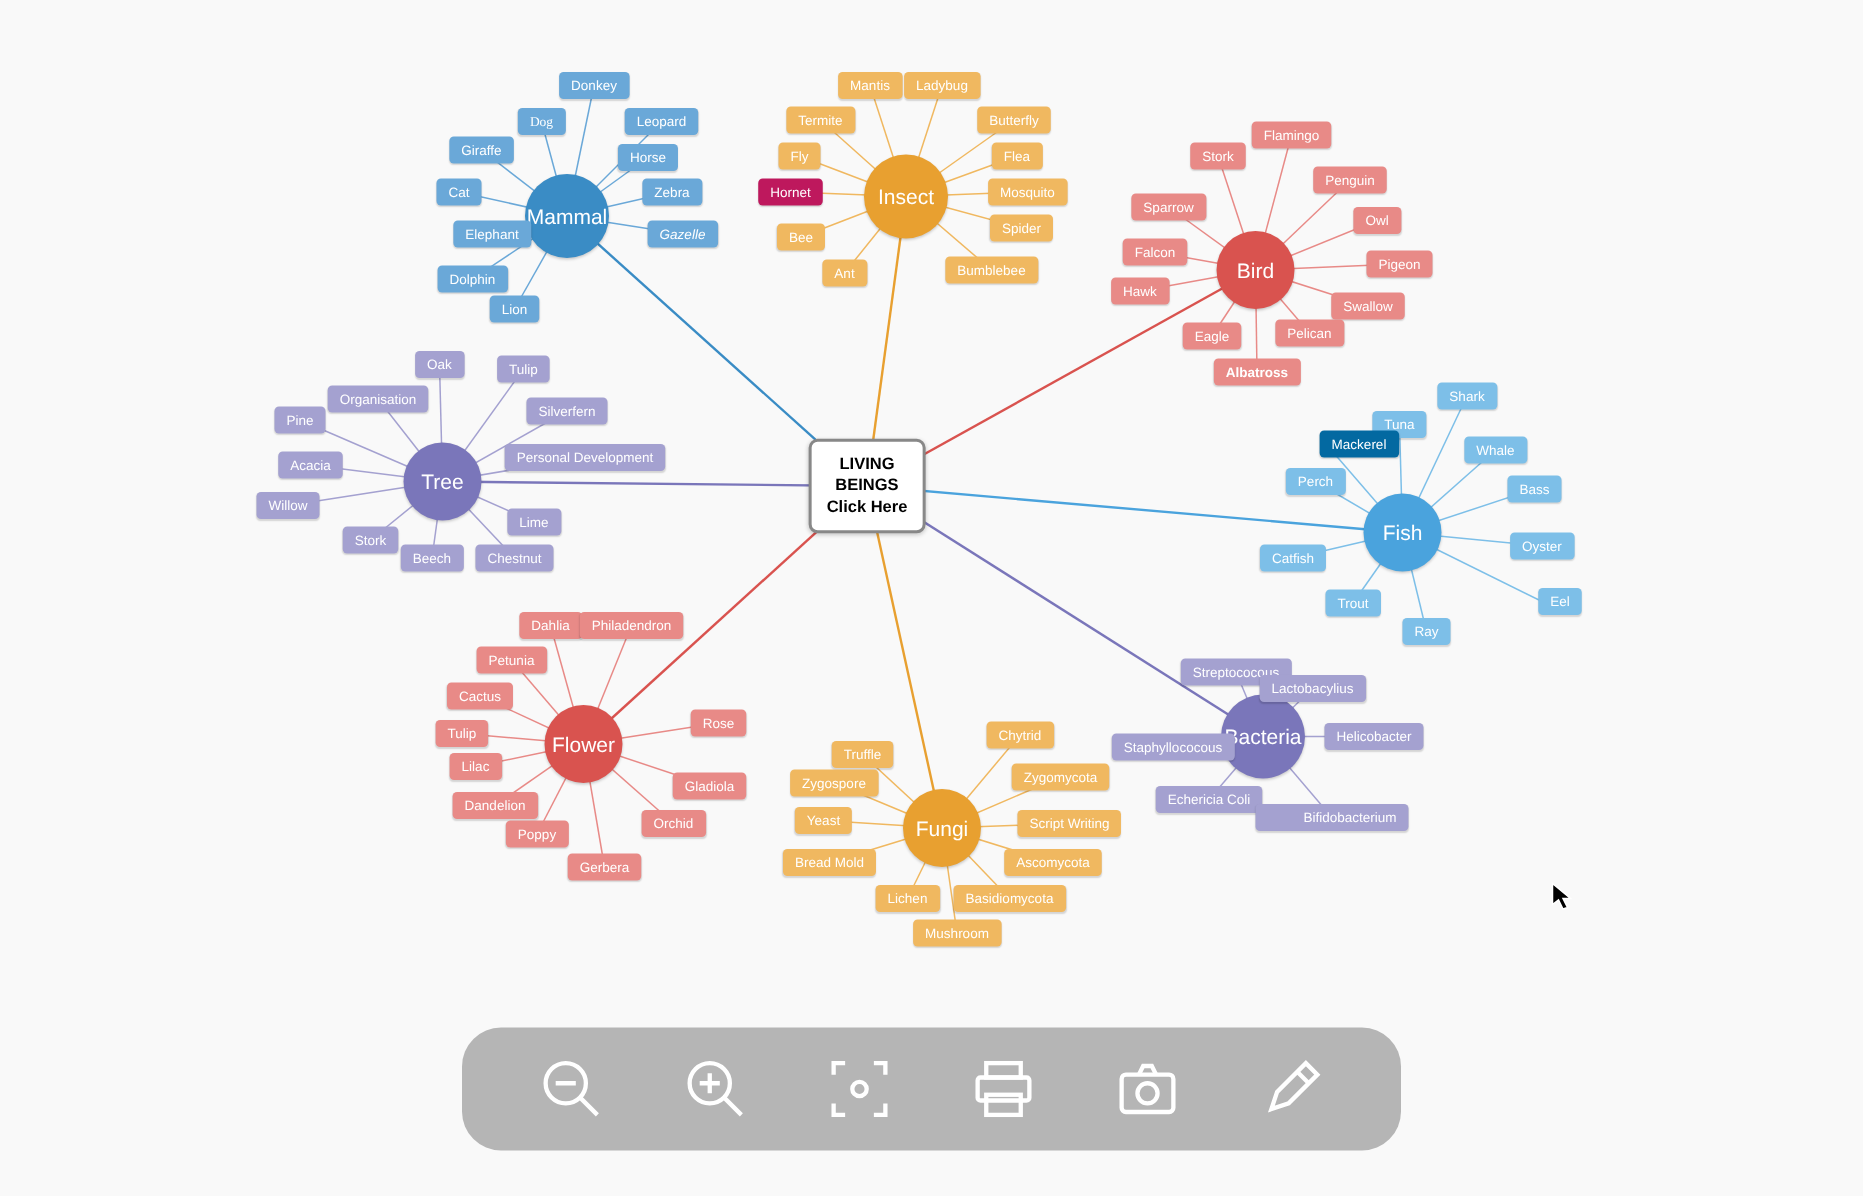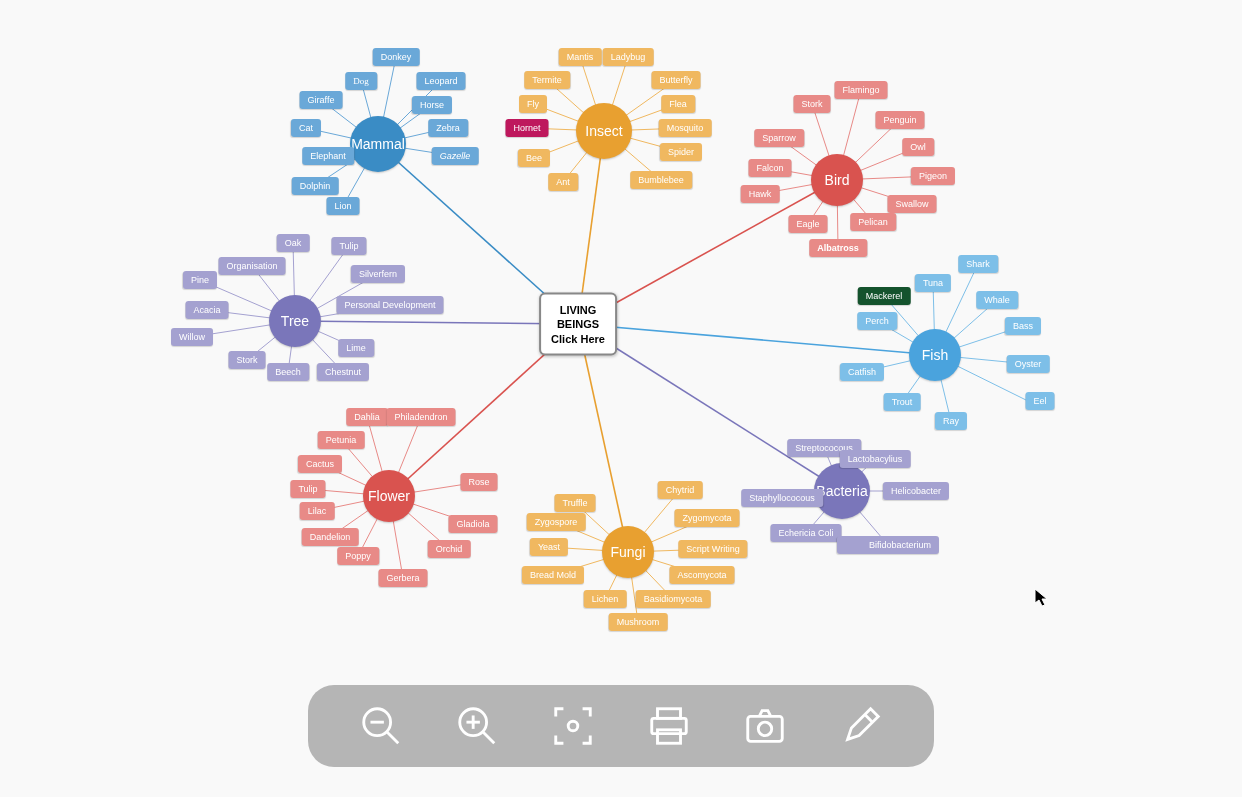--- a/index.html
+++ b/index.html
@@ -172,21 +172,21 @@
       <div class="leaf" style="left: 192px; top: 337px; background: rgb(164, 161, 208);"><span>Willow</span></div>
       <div class="leaf" style="left: 356px; top: 348px; background: rgb(164, 161, 208);"><span>Lime</span></div>
       <div class="leaf" style="left: 247px; top: 360px; background: rgb(164, 161, 208);"><span>Stork</span></div>
       <div class="leaf" style="left: 288px; top: 372px; background: rgb(164, 161, 208);"><span>Beech</span></div>
       <div class="leaf" style="left: 343px; top: 372px; background: rgb(164, 161, 208);"><span>Chestnut</span></div>
       <div class="hub" style="left: 909px; top: 329px; width: 52px; height: 52px; background: rgb(74, 163, 221);">
         <span>Fish</span>
       </div>
       <div class="leaf" style="left: 978px; top: 264px; background: rgb(125, 191, 232);"><span>Shark</span></div>
       <div class="leaf" style="left: 933px; top: 283px; background: rgb(125, 191, 232);"><span>Tuna</span></div>
-      <div class="leaf" style="left: 884px; top: 296px; background: #14532d;"><span>Mackerel</span></div>
+      <div class="leaf" style="left: 906px; top: 296px; background: #0369a1;"><span>Mackerel</span></div>
       <div class="leaf" style="left: 997px; top: 300px; background: rgb(125, 191, 232);"><span>Whale</span></div>
       <div class="leaf" style="left: 877px; top: 321px; background: rgb(125, 191, 232);"><span>Perch</span></div>
       <div class="leaf" style="left: 1023px; top: 326px; background: rgb(125, 191, 232);"><span>Bass</span></div>
       <div class="leaf" style="left: 862px; top: 372px; background: rgb(125, 191, 232);"><span>Catfish</span></div>
       <div class="leaf" style="left: 1028px; top: 364px; background: rgb(125, 191, 232);"><span>Oyster</span></div>
       <div class="leaf" style="left: 902px; top: 402px; background: rgb(125, 191, 232);"><span>Trout</span></div>
       <div class="leaf" style="left: 1028px; top: 401px; background: rgb(125, 191, 232); margin-left: 12px;"><span>Eel</span></div>
       <div class="leaf" style="left: 951px; top: 421px; background: rgb(125, 191, 232);"><span>Ray</span></div>
       <div class="hub" style="left: 363px; top: 470px; width: 52px; height: 52px; background: rgb(217, 83, 79);">
         <span>Flower</span>

